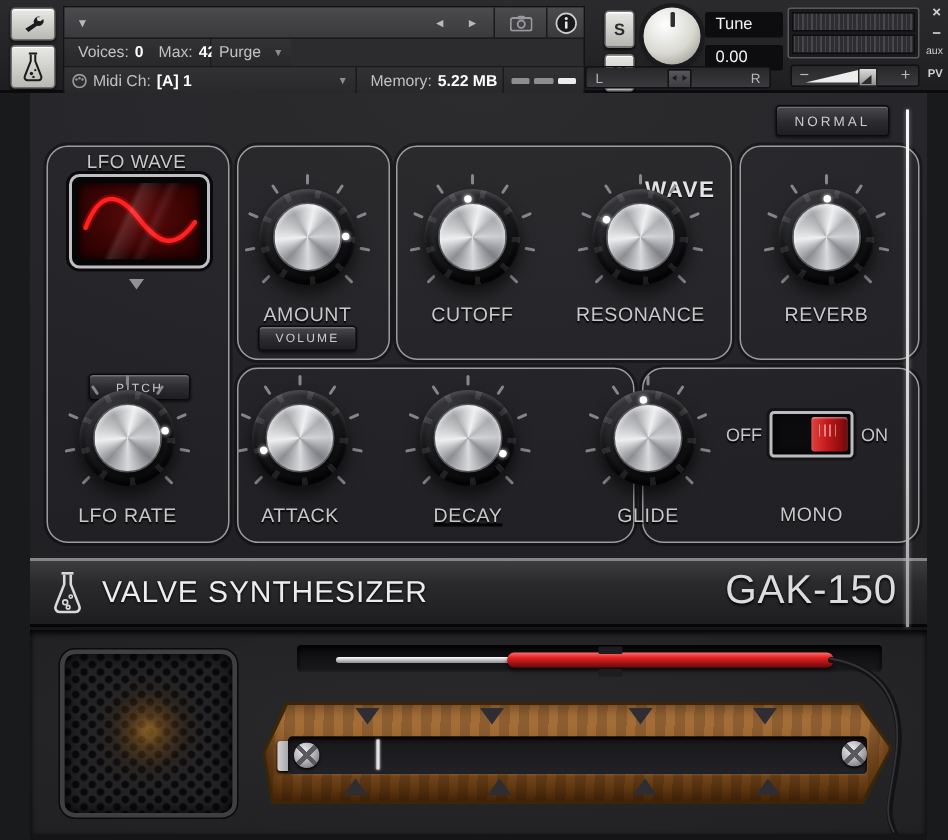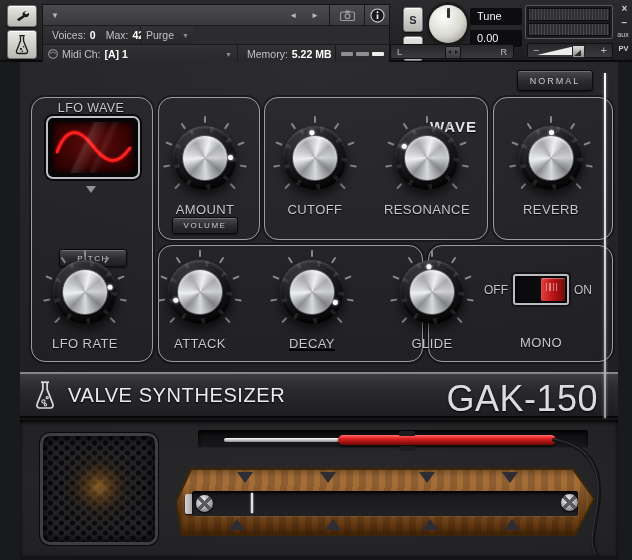--- a/index.html
+++ b/index.html
@@ -120,21 +120,21 @@
     background:repeating-linear-gradient(90deg,rgba(255,255,255,.45) 0 1px,transparent 1px 3.5px);}
   .sw-label{position:absolute;color:#c6c6c9;font-size:12px;text-shadow:0 1px 1px #000;}
 
   
   .footer{position:absolute;left:20px;top:372px;width:598px;height:46px;box-sizing:border-box;
     background:linear-gradient(180deg,#3d3d40 0%,#2a2a2d 35%,#1e1e21 100%);
     border-top:2px solid #85858a;border-bottom:2px solid #060608;}
   .brand{position:absolute;left:68px;top:0;height:42px;line-height:42px;color:#ececee;
     font-size:20px;letter-spacing:.6px;text-shadow:0 1px 2px #000;}
   .model{position:absolute;right:20px;top:4px;width:200px;text-align:right;color:#dcdcde;
-    font-size:36px;letter-spacing:.5px;text-shadow:0 1px 2px #000;}
+    font-size:27px;letter-spacing:.5px;text-shadow:0 1px 2px #000;}
 
   
   .bottom{position:absolute;left:20px;top:420px;width:598px;height:136px;
     background:radial-gradient(120% 110% at 50% 45%,#29292c 0%,#222225 55%,#1a1a1d 100%);
     box-shadow:inset 0 2px 4px #000;}
   .speaker{position:absolute;left:20px;top:13px;width:118px;height:112px;border-radius:10px;
     border:3px solid #3f3f43;box-sizing:border-box;
     background-color:#232326;
     background-image:
       radial-gradient(circle at 50% 48%,rgba(220,150,45,.55) 0%,rgba(160,95,22,.35) 15%,rgba(70,45,15,.18) 32%,rgba(0,0,0,0) 50%),

